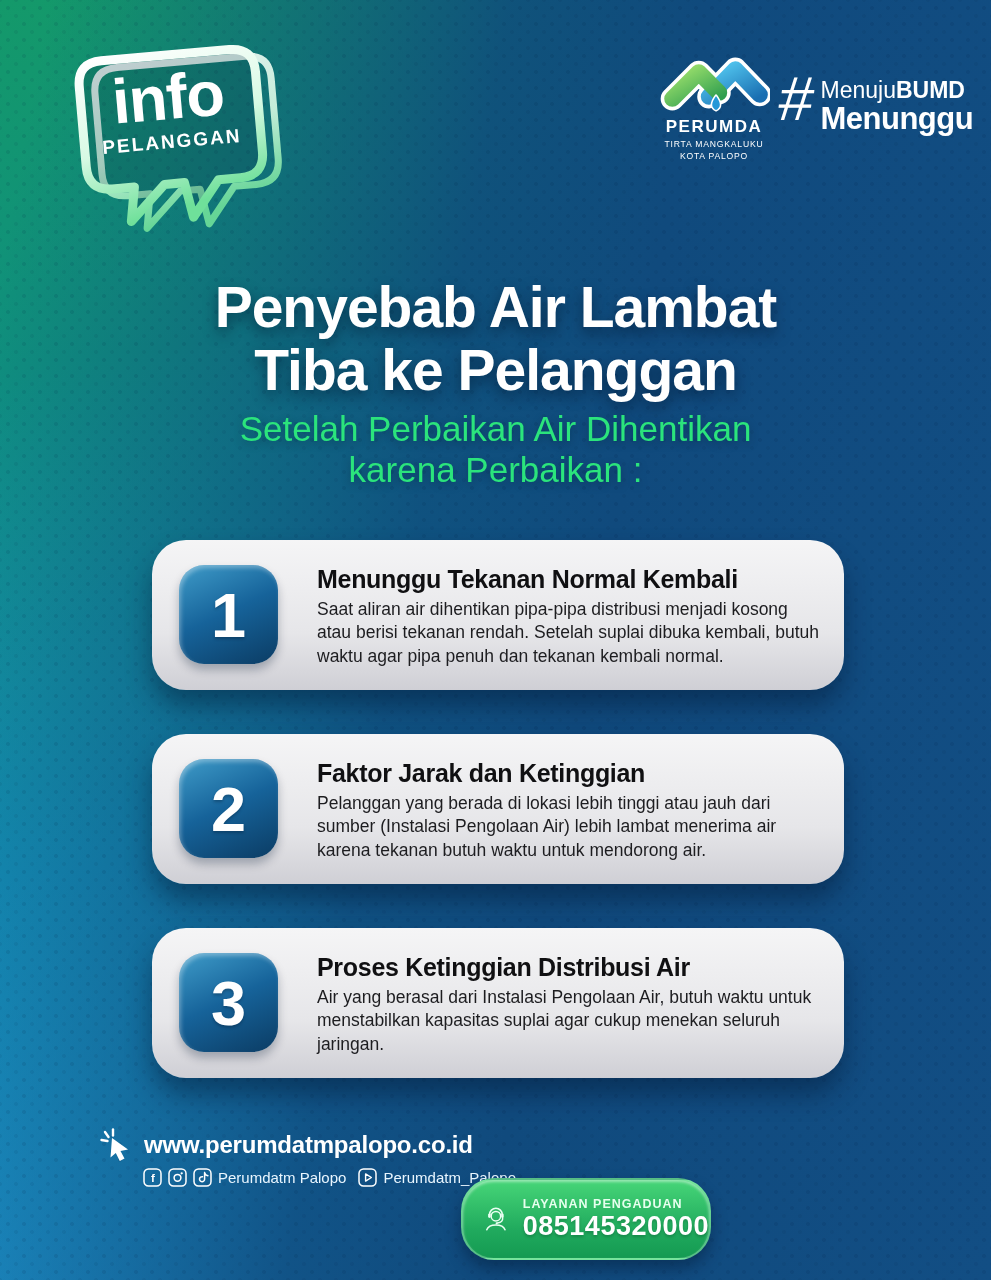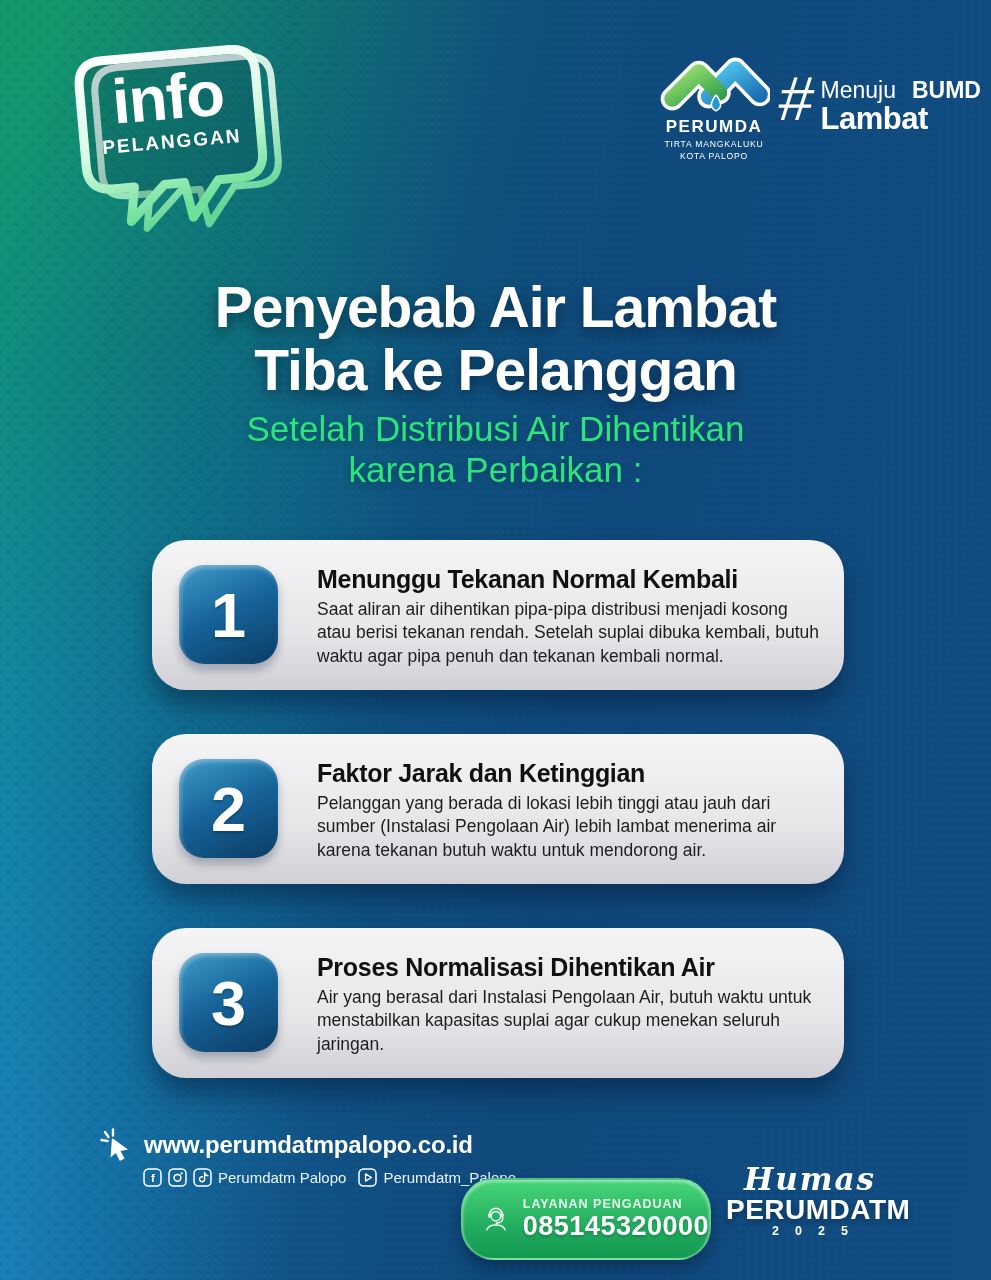--- a/index.html
+++ b/index.html
@@ -24,21 +24,21 @@
   .brand{ position:absolute; left:646px; top:52px; width:136px; text-align:center; color:#fff; }
   .brand svg{ display:block; margin:0 auto; }
   .brand-name{ font-size:17px; font-weight:800; letter-spacing:1.5px; margin-top:2px;text-align:center; }
   .brand-sub{ font-size:8.6px; font-weight:500; letter-spacing:.8px; margin-top:2px; }
 
   .hashtag{ position:absolute; left:779px; top:70px; display:flex; color:#fff; }
   .hash-symbol{ font-size:62px; font-weight:400; line-height:.92; transform:skewX(-6deg); }
   .hash-lines{ margin-left:7px; padding-top:9px; line-height:1; }
   .hash-line1{ font-size:23px; }
   .hash-light{ font-weight:300; }
-  .hash-bold{ font-weight:800;padding-left:16px; }
+  .hash-bold{ font-weight:800; }
   .hash-line2{ font-size:31px; font-weight:800; letter-spacing:-.5px; margin-top:1px; }
 
   
   .title{ position:absolute; top:276px; left:0; right:0; text-align:center; color:#fff;
           font-size:57px; font-weight:800; letter-spacing:-1px; line-height:1.1;
           text-shadow:0 6px 14px rgba(0,22,45,.55); }
   .subtitle{ position:absolute; top:409px; left:0; right:0; text-align:center;
           font-size:35px; font-weight:500; line-height:1.17;
           text-shadow:0 3px 8px rgba(0,30,40,.35); }
 
@@ -127,31 +127,31 @@
     <div class="brand-sub">TIRTA MANGKALUKU</div>
     <div class="brand-sub">KOTA PALOPO</div>
   </div>
 
   <div class="hashtag">
     <div class="hash-symbol">#</div>
     <div class="hash-lines">
       <div class="hash-line1">
         <span class="hash-light">Menuju</span><span class="hash-bold">BUMD</span>
       </div>
-      <div class="hash-line2">Lambat</div>
+      <div class="hash-line2">Menunggu</div>
     </div>
   </div>
 
   <div class="title">
     <div>Penyebab Air Lambat</div>
     <div>Tiba ke Pelanggan</div>
   </div>
 
   <div class="subtitle" id="subtitle" style="color: rgb(43, 228, 124);">
-    <div>Setelah Distribusi Air Dihentikan</div>
+    <div>Setelah Perbaikan Air Dihentikan</div>
     <div>karena Perbaikan :</div>
   </div>
 
   <section class="cards">
     <div class="card">
       <div class="card-number">1</div>
       <div class="card-content">
         <div class="card-title">Menunggu Tekanan Normal Kembali</div>
         <div class="card-body">Saat aliran air dihentikan pipa-pipa distribusi menjadi kosong atau berisi tekanan rendah. Setelah suplai dibuka kembali, butuh waktu agar pipa penuh dan tekanan kembali normal.</div>
       </div>
@@ -159,21 +159,21 @@
     <div class="card">
       <div class="card-number">2</div>
       <div class="card-content">
         <div class="card-title">Faktor Jarak dan Ketinggian</div>
         <div class="card-body">Pelanggan yang berada di lokasi lebih tinggi atau jauh dari sumber (Instalasi Pengolaan Air) lebih lambat menerima air karena tekanan butuh waktu untuk mendorong air.</div>
       </div>
     </div>
     <div class="card">
       <div class="card-number">3</div>
       <div class="card-content">
-        <div class="card-title">Proses Normalisasi Dihentikan Air</div>
+        <div class="card-title">Proses Ketinggian Distribusi Air</div>
         <div class="card-body">Air yang berasal dari Instalasi Pengolaan Air, butuh waktu untuk menstabilkan kapasitas suplai agar cukup menekan seluruh jaringan.</div>
       </div>
     </div>
   </section>
 
   <div class="web-block">
     <div class="web-row">
       <svg viewBox="0 0 36 36" width="36" height="36">
         <g stroke="#fff" stroke-width="2.4" stroke-linecap="round">
           <line x1="6" y1="5" x2="9.5" y2="10"></line>
@@ -218,19 +218,14 @@
       <rect x="10.2" y="13" width="3.2" height="5.6" rx="1.6" fill="#eafff2"></rect>
       <rect x="26.6" y="13" width="3.2" height="5.6" rx="1.6" fill="#eafff2"></rect>
       <circle cx="21" cy="25.4" r="1.4" fill="#eafff2"></circle>
     </svg>
     <div class="pill-text">
       <div class="pill-label">LAYANAN PENGADUAN</div>
       <div class="pill-phone">085145320000</div>
     </div>
   </div>
 
-  <div class="credit">
-    <div class="credit-script">Humas</div>
-    <div class="credit-org">PERUMDATM</div>
-    <div class="credit-year">2025</div>
-  </div>
 
 </div>
 
 </body></html>

